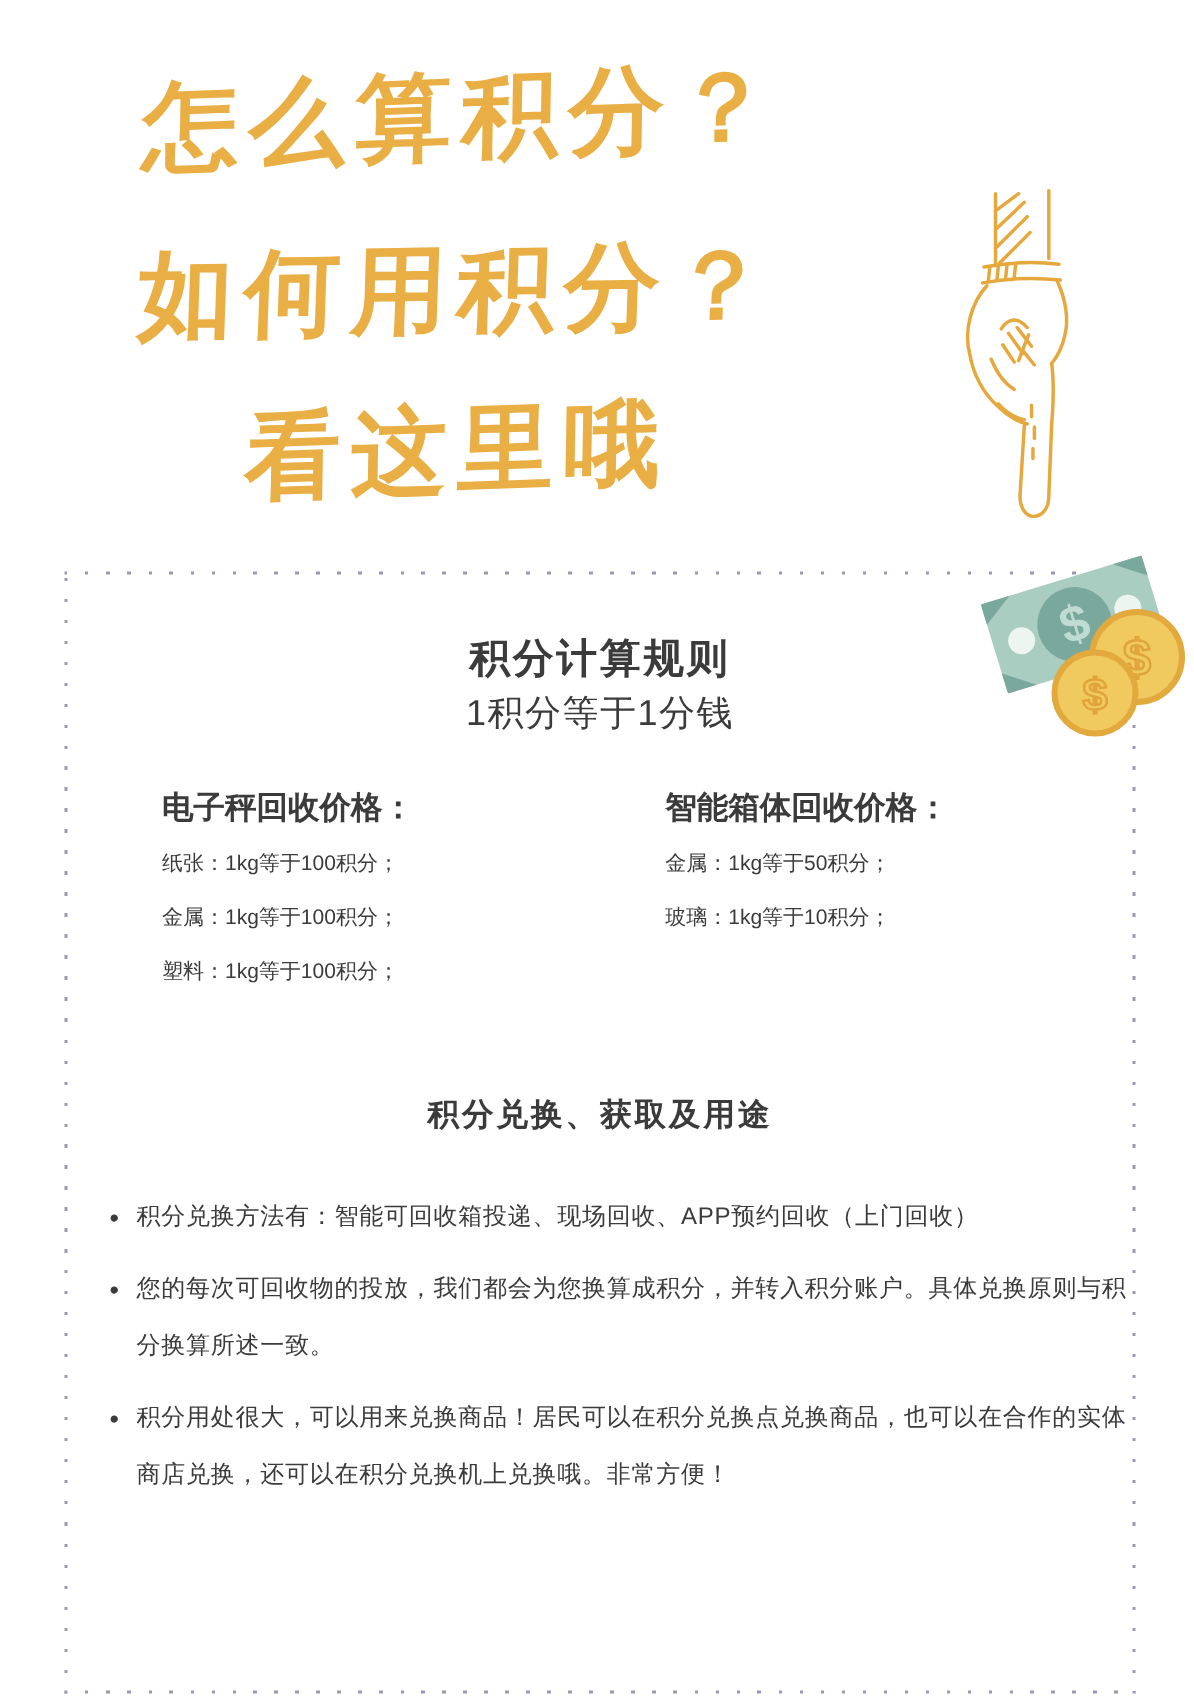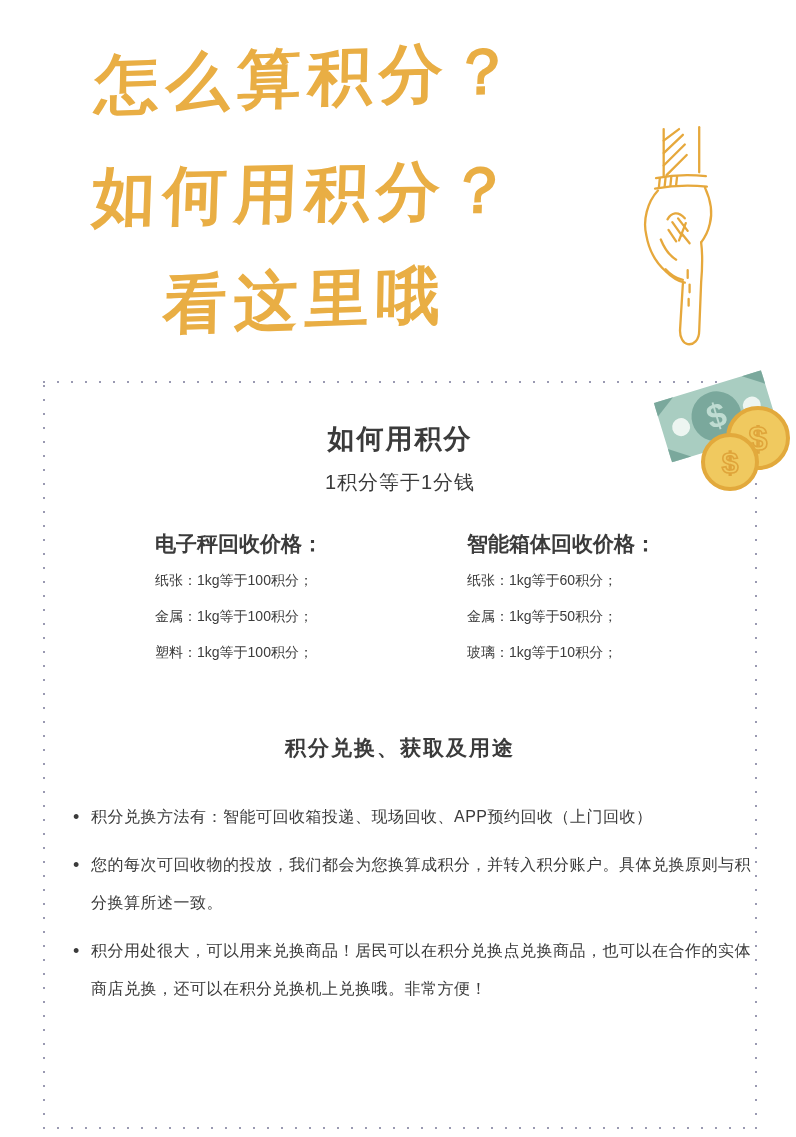--- a/index.html
+++ b/index.html
@@ -42,32 +42,32 @@
     padding-top:40px;
   }
   .card-title {
     text-align:center;
     font-size:27px;
     font-weight:700;
     letter-spacing:2px;
   }
   .card-subtitle {
     text-align:center;
-    font-size:20px;
-    margin-top:12px;
+    font-size:24px;
+    margin-top:2px;
     letter-spacing:1px;
   }
 
   
   .columns {
     display:flex;
     margin-top:30px;
     padding-left:65px;
   }
-  .col { width:330px;margin-left:47px; }
+  .col { width:330px; }
   .col + .col { margin-left:22px; }
   .col-header {
     font-size:21px;
     font-weight:700;
     line-height:36px;
   }
   .price-row {
     font-size:14px;
     line-height:36px;
   }
@@ -131,33 +131,32 @@
 
   <path d="M30 118 Q36 133 46 139"></path>
   <path d="M35 149 Q43 158 53 160"></path>
   <path d="M55 96 C48 88 41 90 37 97"></path>
   <path d="M56 101 L49 119"></path>
   <path d="M42 100 L52 114 M48 96 L58 109 M38 108 L46 120 M52 112 L60 122"></path>
   <path d="M58 150 L58 158 M60 165 L60 173 M59 180 L59 187"></path>
 </svg>
 
 <div class="card">
-  <div class="card-title">如何用积分</div>
+  <div class="card-title">积分计算规则</div>
   <div class="card-subtitle">1积分等于1分钱</div>
 
   <div class="columns">
     <div class="col">
       <div class="col-header">电子秤回收价格：</div>
       <div class="price-row">纸张：1kg等于100积分；</div>
       <div class="price-row">金属：1kg等于100积分；</div>
       <div class="price-row">塑料：1kg等于100积分；</div>
     </div>
     <div class="col">
       <div class="col-header">智能箱体回收价格：</div>
-      <div class="price-row">纸张：1kg等于60积分；</div>
       <div class="price-row">金属：1kg等于50积分；</div>
       <div class="price-row">玻璃：1kg等于10积分；</div>
     </div>
   </div>
 
   <div class="section-title">积分兑换、获取及用途</div>
 
   <ul class="bullets">
     <li>积分兑换方法有：智能可回收箱投递、现场回收、APP预约回收（上门回收）</li>
     <li>您的每次可回收物的投放，我们都会为您换算成积分，并转入积分账户。具体兑换原则与积分换算所述一致。</li>

